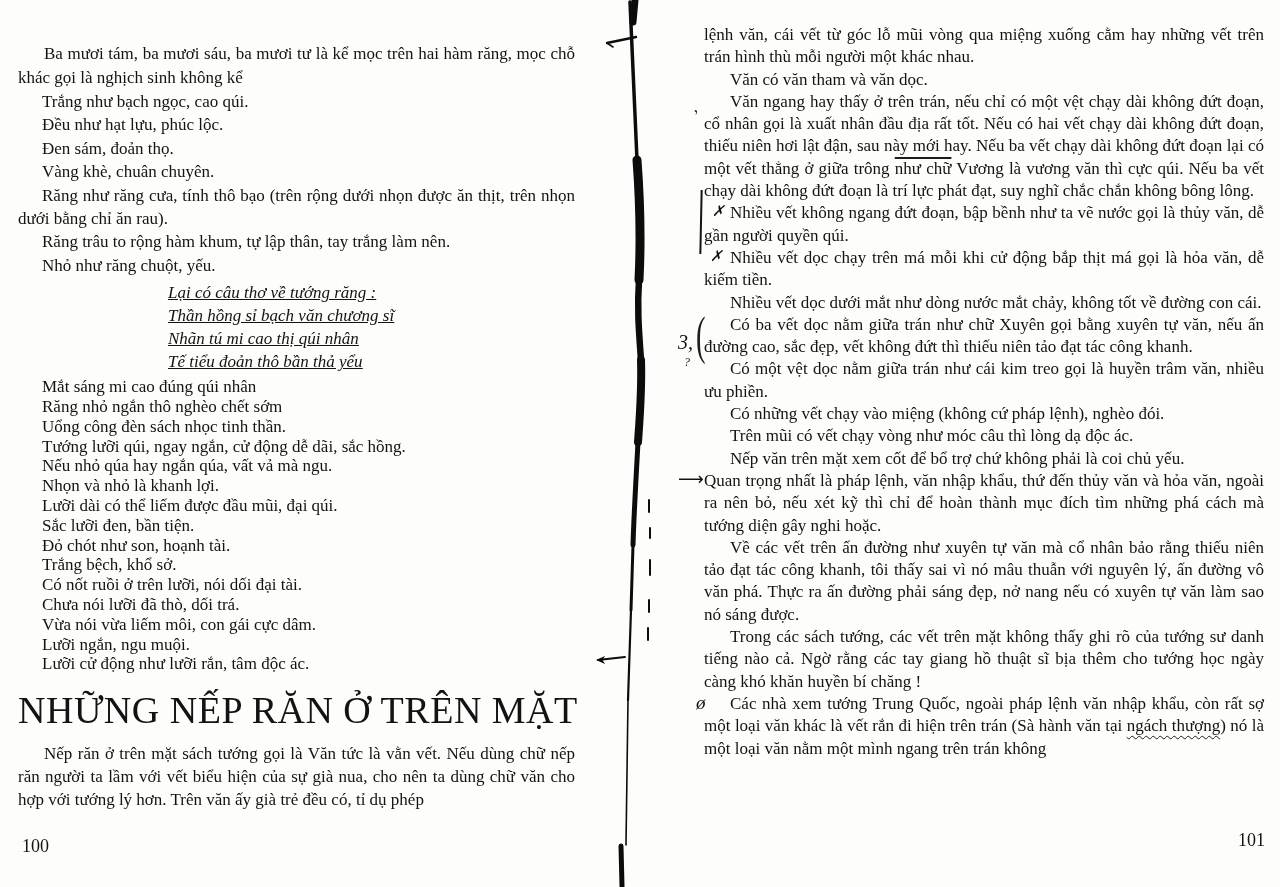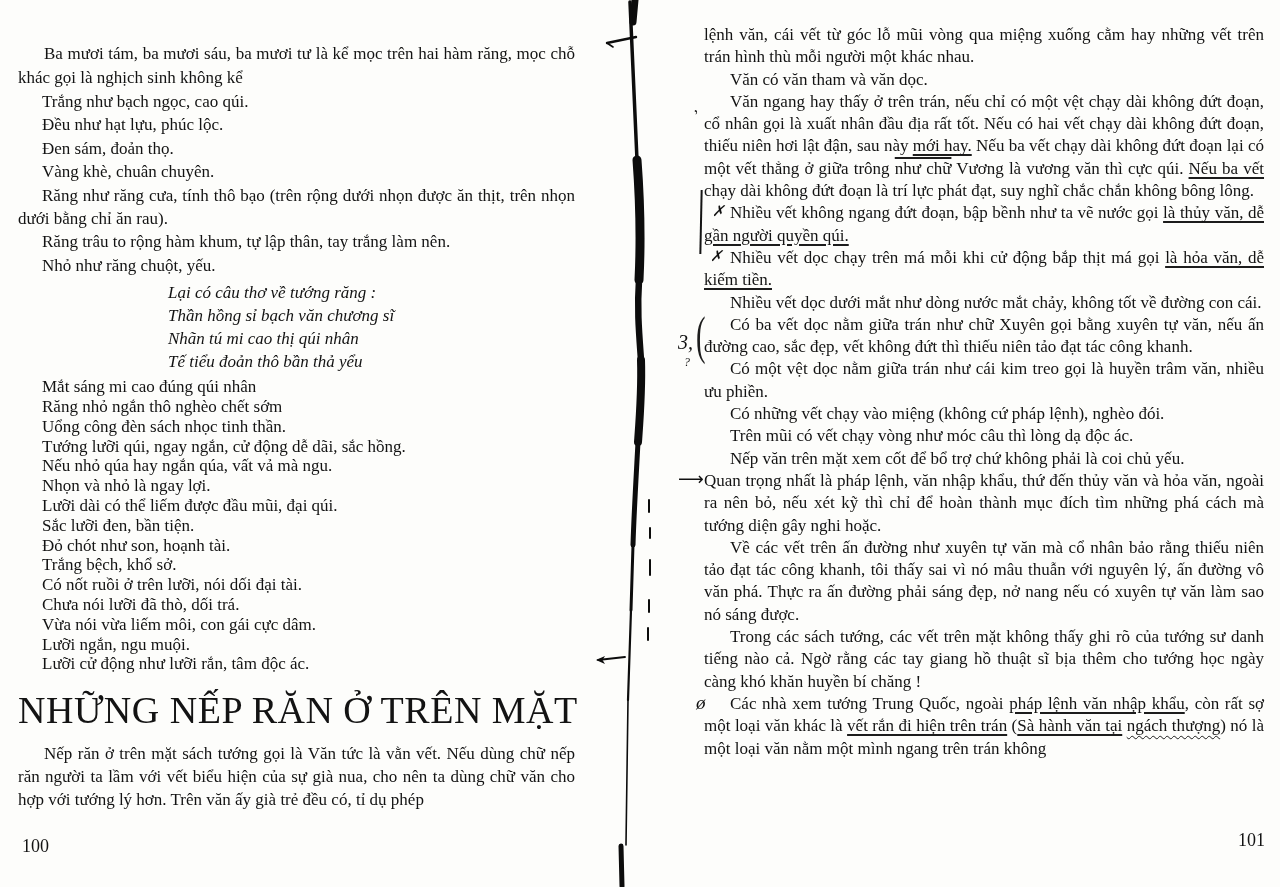--- a/index.html
+++ b/index.html
@@ -8,30 +8,30 @@
   .page{position:absolute;}
   .pl{left:18px;top:42px;width:557px;font-size:17px;}
   .pr{left:704px;top:24px;width:560px;font-size:17px;line-height:22.3px;}
   p.para{margin:0;position:relative;text-align:justify;}
   .ind{text-indent:26px;}
   .gap{margin-top:16px;}
   .gap-sm{margin-top:9px;}
   .intro{line-height:24px;margin-bottom:4px;}
   #teeth-list p{line-height:23.4px;text-indent:24px;}
   .poem{margin:4px 0 4px 150px;font-style:italic;line-height:23px;}
-  .poem div{white-space:nowrap;}
+  .poem div{white-space:nowrap;text-decoration:underline;}
   #meaning-block{line-height:19.8px;}
   #meaning-list p{text-indent:24px;text-align:left;}
   .meaning-intro{line-height:19.8px;}
   .h1{font-size:38px;font-weight:400;letter-spacing:.5px;margin:14px 0 10px 0;white-space:nowrap;}
   .body-par{line-height:23px;}
   .pageno{position:absolute;font-size:18px;color:#131313;}
   .pn-l{left:22px;top:836px;}
   .pn-r{left:1238px;top:830px;}
-  .u{text-decoration:underline;text-decoration-thickness:1.6px;text-underline-offset:3px;text-decoration-color:#1c1c1c;}
+  .u{text-decoration-thickness:1.6px;text-underline-offset:3px;text-decoration-color:#1c1c1c;}
   .wavy{text-decoration:underline wavy;text-decoration-thickness:1px;text-underline-offset:4px;text-decoration-color:#1c1c1c;}
   .ol{text-decoration:overline;text-decoration-thickness:1.8px;text-decoration-color:#1c1c1c;}
   .mark{position:absolute;color:#101010;text-indent:0;line-height:1;}
   .mark.script{font-style:italic;}
   .vrule{position:absolute;left:-4px;top:-12px;width:2px;height:64px;background:#141414;transform:rotate(1.2deg);text-indent:0;}
   .bracket{position:absolute;left:-8px;top:-4px;font-size:52px;font-weight:400;color:#1d1d1d;
            transform:scaleX(.55);transform-origin:left top;line-height:1;text-indent:0;}
   svg{position:absolute;left:0;top:0;}
 </style>
 </head>
@@ -85,21 +85,21 @@
         </div>
     </div>
 
     <div id="meaning-block">
       <div id="meaning-list">
           <p class="para"><span>Mắt sáng mi cao đúng qúi nhân</span></p>
           <p class="para"><span>Răng nhỏ ngắn thô nghèo chết sớm</span></p>
           <p class="para"><span>Uổng công đèn sách nhọc tinh thần.</span></p>
           <p class="para"><span>Tướng lưỡi qúi, ngay ngắn, cử động dễ dãi, sắc hồng.</span></p>
           <p class="para"><span>Nếu nhỏ qúa hay ngắn qúa, vất vả mà ngu.</span></p>
-          <p class="para"><span>Nhọn và nhỏ là ngay lợi.</span></p>
+          <p class="para"><span>Nhọn và nhỏ là khanh lợi.</span></p>
           <p class="para"><span>Lưỡi dài có thể liếm được đầu mũi, đại qúi.</span></p>
           <p class="para"><span>Sắc lưỡi đen, bần tiện.</span></p>
           <p class="para"><span>Đỏ chót như son, hoạnh tài.</span></p>
           <p class="para"><span>Trắng bệch, khổ sở.</span></p>
           <p class="para"><span>Có nốt ruồi ở trên lưỡi, nói dối đại tài.</span></p>
           <p class="para"><span>Chưa nói lưỡi đã thò, dối trá.</span></p>
           <p class="para"><span>Vừa nói vừa liếm môi, con gái cực dâm.</span></p>
           <p class="para"><span>Lưỡi ngắn, ngu muội.</span></p>
           <p class="para"><span>Lưỡi cử động như lưỡi rắn, tâm độc ác.</span></p>
         </div>

